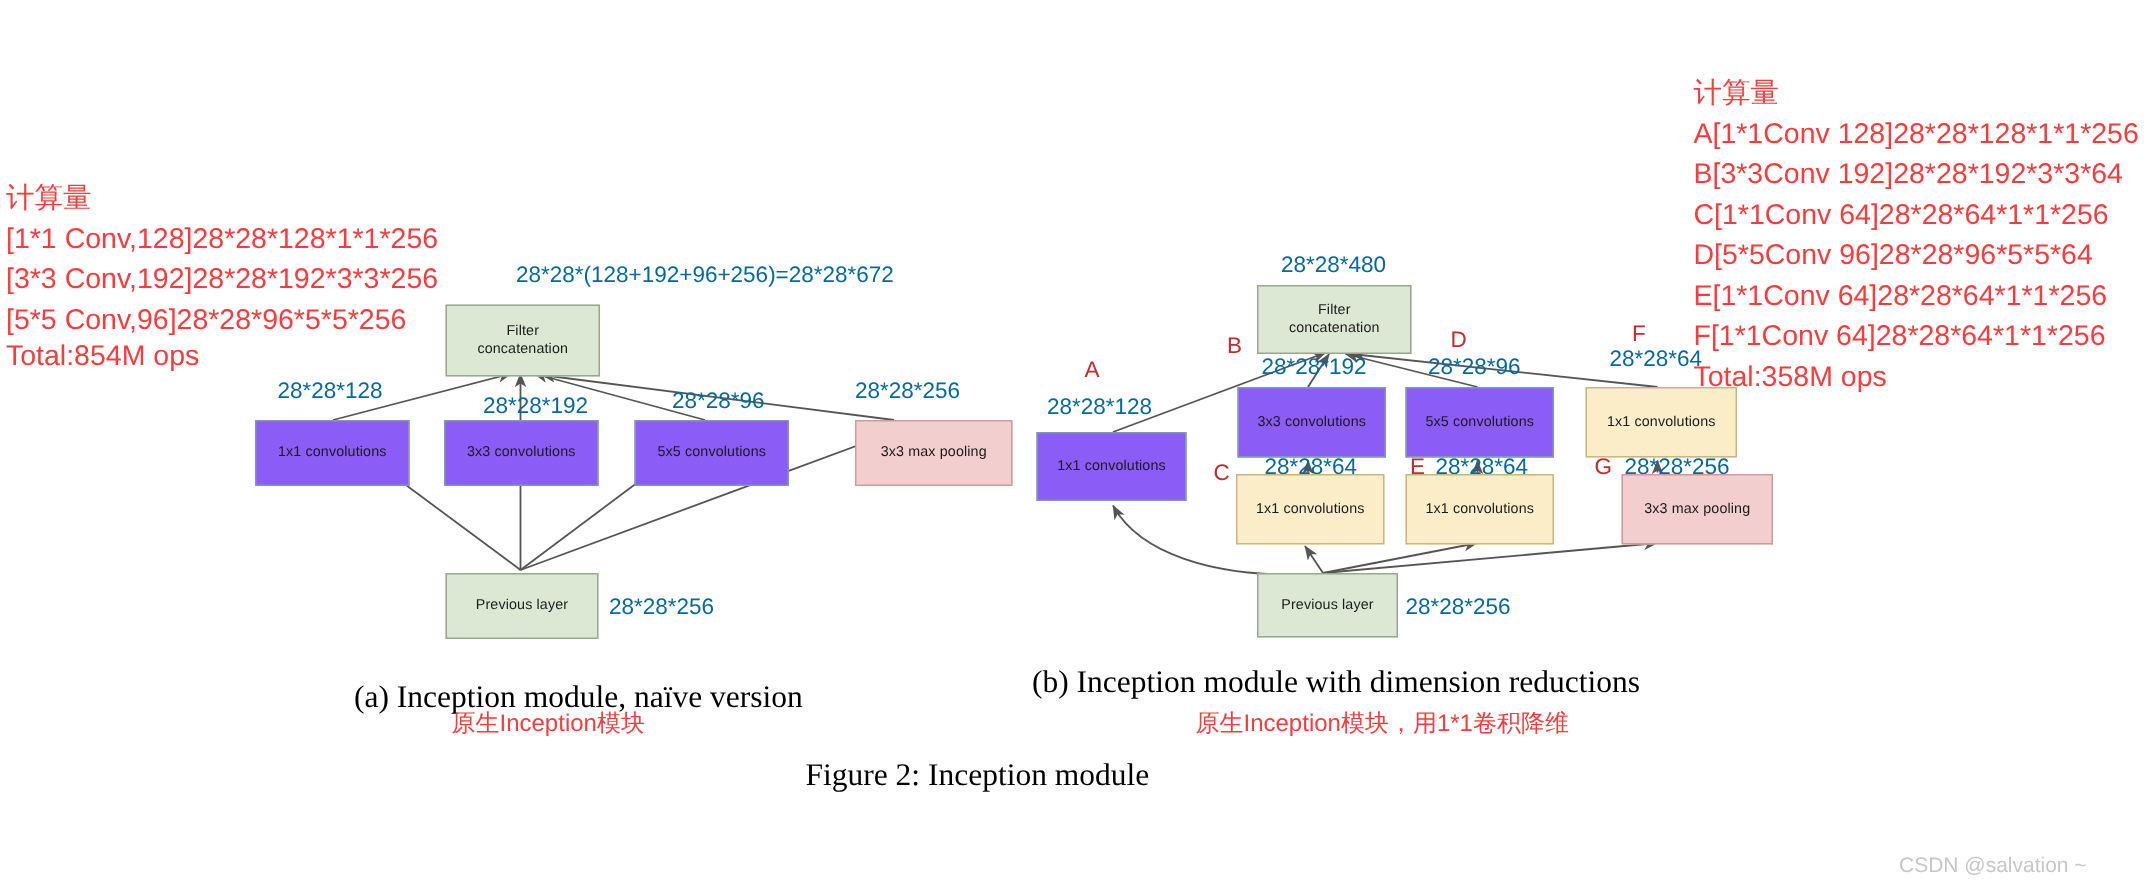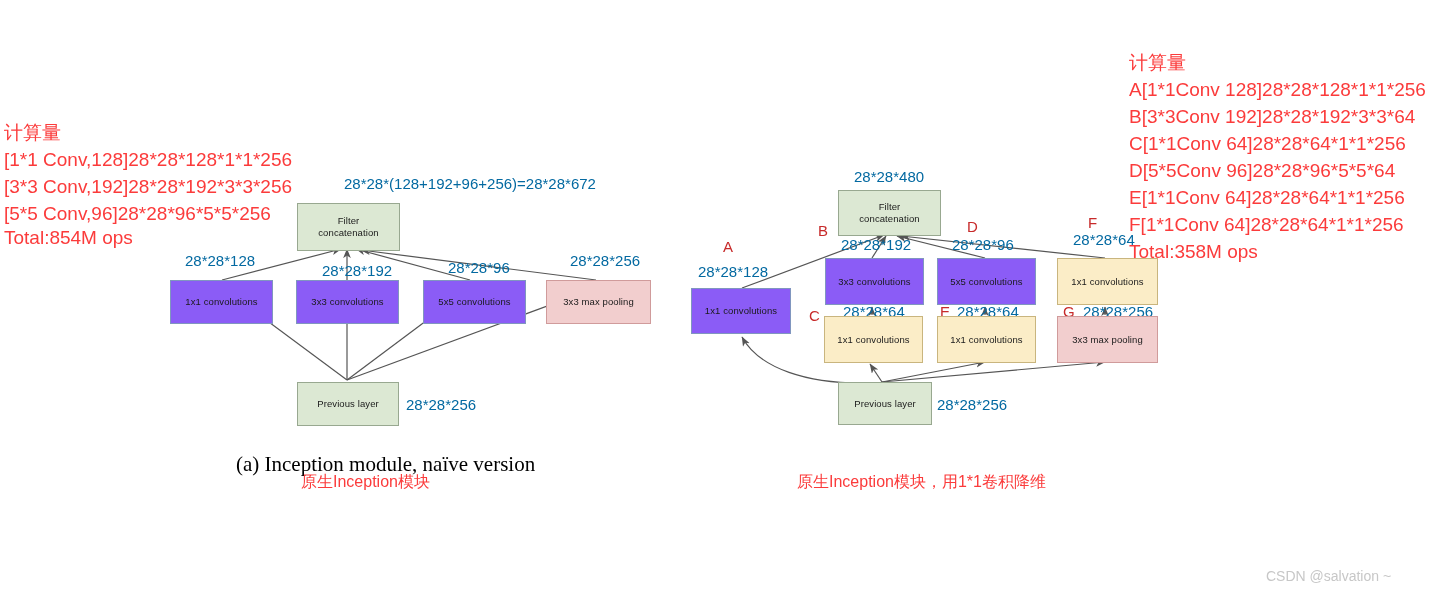--- a/index.html
+++ b/index.html
@@ -38,21 +38,21 @@
     justify-content: center;
     text-align: center;
     font-family: "Liberation Sans", sans-serif;
     font-size: 9.5px;
     line-height: 1.25;
     color: #1a1a1a;
     letter-spacing: 0.1px;
   }
   .node.blue   { background: #8b5cf6; border-color: #8096bf; }
   .node.green  { background: #dce8d3; border-color: #98a890; }
-  .node.pink   { background: #f2cece; border-color: #d09b9b; }
+  .node.pink   { background: #f2cece; border-color: #d09b9b; margin-left: 24px; }
   .node.yellow { background: #fbedc7; border-color: #c9b57e; }
 
   
   .red {
     position: absolute;
     color: #0369a1;
     font-family: "Liberation Sans", sans-serif;
     white-space: nowrap;
   }
   .red-dim { font-size: 15px; }
@@ -210,18 +210,20 @@
   <div class="node yellow" style="left:824px; top:316px; width:99px; height:47px;">1x1 convolutions</div>
   <div class="node yellow" style="left:937px; top:316px; width:99px; height:47px;">1x1 convolutions</div>
   <div class="node pink" style="left:1057px; top:316px; width:101px; height:47px;">3x3 max pooling</div>
 
   <div class="node green" style="left:838px; top:382px; width:94px; height:43px;">Previous layer</div>
   <div class="red red-dim" style="left:937px; top:396px;">28*28*256</div>
 
   <div class="cap-en" style="left:236px; top:442px;margin-top:10px;">(a)  Inception module, naïve version</div>
   <div class="cap-zh" style="left:301px; top:472px;">原生Inception模块</div>
 
+  <div class="cap-en" style="left:688px; top:442px;">(b)  Inception module with dimension reductions</div>
   <div class="cap-zh" style="left:797px; top:472px;">原生Inception模块，用1*1卷积降维</div>
 
+  <div class="fig-caption" style="left:537px; top:504px;">Figure 2: Inception module</div>
 
   <div class="watermark" style="left:1266px; top:568px;">CSDN @salvation ~</div>
 
 </div>
 
 </body></html>

